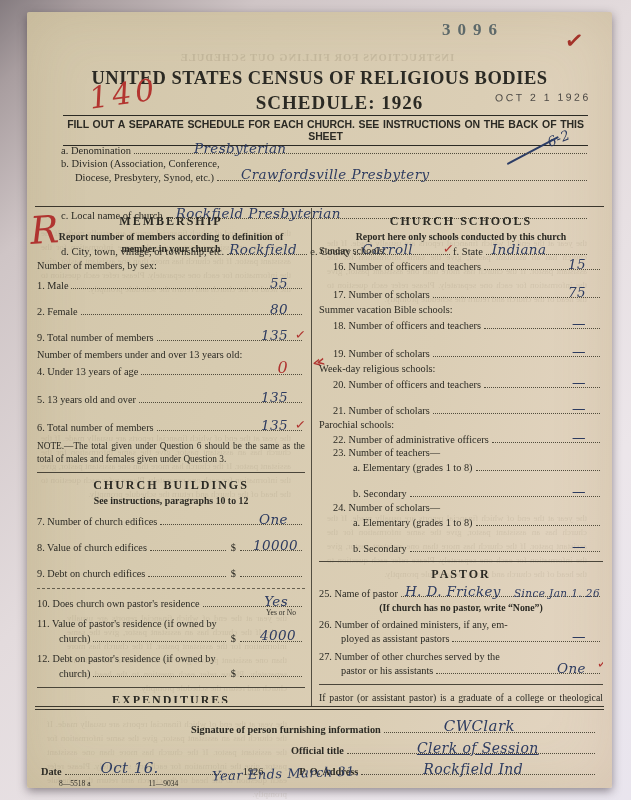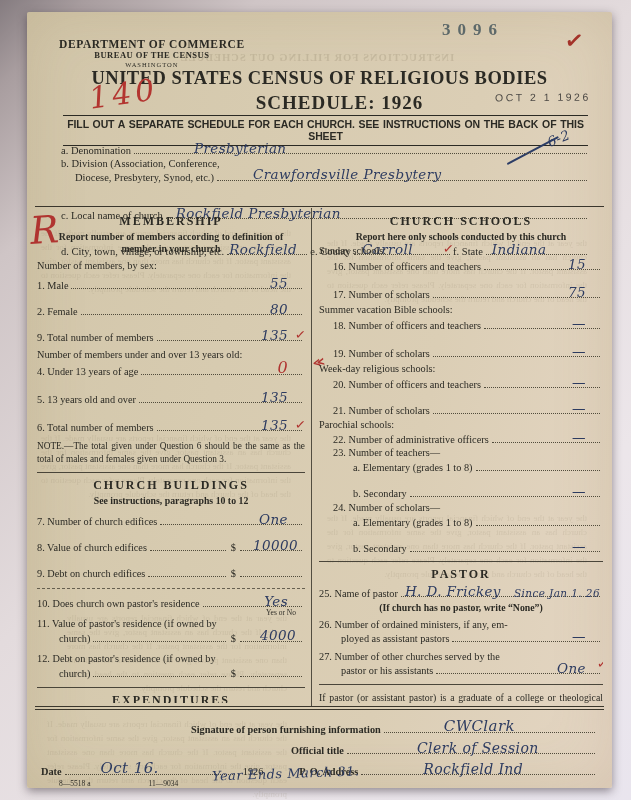--- a/index.html
+++ b/index.html
@@ -80,25 +80,20 @@
 <div class="paper">
 
   <div class="bleed hd" style="left:130px;top:40px;width:320px;">INSTRUCTIONS FOR FILLING OUT SCHEDULE</div>
   <div class="bleed" style="left:14px;top:215px;width:250px;height:150px;">the year at the end of which financial reports are usually made. If the church has an assistant pastor, give the same information for the assistant pastor. If the church has more than one assistant pastor, give the information for each one separately. Please refer each question to the head of the church and return the schedule promptly.</div>
   <div class="bleed" style="left:300px;top:225px;width:260px;height:140px;">the year at the end of which financial reports are usually made. If the church has an assistant pastor, give the same information for the assistant pastor. If the church has more than one assistant pastor, give the information for each one separately. Please refer each question to the head of the church and return the schedule promptly.</div>
   <div class="bleed" style="left:14px;top:420px;width:250px;height:130px;">the year at the end of which financial reports are usually made. If the church has an assistant pastor, give the same information for the assistant pastor. If the church has more than one assistant pastor, give the information for each one separately. Please refer each question to the head of the church and return the schedule promptly.</div>
   <div class="bleed" style="left:300px;top:500px;width:260px;height:130px;">the year at the end of which financial reports are usually made. If the church has an assistant pastor, give the same information for the assistant pastor. If the church has more than one assistant pastor, give the information for each one separately. Please refer each question to the head of the church and return the schedule promptly.</div>
   <div class="bleed" style="left:40px;top:600px;width:220px;height:80px;">the year at the end of which financial reports are usually made. If the church has an assistant pastor, give the same information for the assistant pastor. If the church has more than one assistant pastor, give the information for each one separately. Please refer each question to the head of the church and return the schedule promptly.</div>
   <div class="bleed" style="left:20px;top:706px;width:240px;height:60px;">the year at the end of which financial reports are usually made. If the church has an assistant pastor, give the same information for the assistant pastor. If the church has more than one assistant pastor, give the information for each one separately. Please refer each question to the head of the church and return the schedule promptly.</div>
 
-  <div class="dept">
-    <div class="d1">DEPARTMENT OF COMMERCE</div>
-    <div class="d2">BUREAU OF THE CENSUS</div>
-    <div class="d3">WASHINGTON</div>
-  </div>
   <div class="serial">3096</div>
   <div class="topcheck">✓</div>
   <div class="title">UNITED STATES CENSUS OF RELIGIOUS BODIES</div>
   <div class="datestamp">OCT 2 1 1926</div>
   <div class="subtitle">SCHEDULE: 1926</div>
   <div class="rednum">140</div>
   <div class="banner">FILL OUT A SEPARATE SCHEDULE FOR EACH CHURCH.   SEE INSTRUCTIONS ON THE BACK OF THIS SHEET</div>
   <div class="bluenote hand">6-2</div>
 
   <div class="ident">
@@ -107,21 +102,21 @@
       <span class="lead">
           <span class="hand" style="left:60px;">Presbyterian</span>
         </span>
     </div>
     <div class="irow" style="margin-top:2px;">
       <span class="ilbl">b. Division (Association, Conference,</span>
     </div>
     <div class="irow" style="margin-top:0;">
       <span class="ilbl b2">Diocese, Presbytery, Synod, etc.)</span>
       <span class="lead">
-          <span class="hand" style="left:36px;bottom:-2px;">Crawfordsville  Presbytery</span>
+          <span class="hand" style="left:24px;bottom:-2px;">Crawfordsville  Presbytery</span>
         </span>
     </div>
     <div class="irow" style="margin-top:24px;justify-content:center;">
       <span class="ilbl">c. Local name of church</span>
       <span class="lead">
           <span class="hand" style="left:10px;">Rockfield  Presbyterian</span>
         </span>
     </div>
     <div class="irow" style="margin-top:22px;">
       <span class="ilbl">d. City, town, village, or township, etc.</span>
@@ -367,21 +362,21 @@
       <span class="sp30"></span>
       <span class="ilbl fb">Signature of person furnishing information</span>
       <span class="lead">
           <span class="hand" style="left:60px;font-size:15px;">CWClark</span>
         </span>
     </div>
     <div class="frow">
       <span style="flex:0 0 250px;"></span>
       <span class="ilbl fb">Official title</span>
       <span class="lead">
-          <span class="hand" style="left:70px;font-size:14px;">Clerk  of  Session</span>
+          <span class="hand" style="left:70px;font-size:14px;text-decoration:underline;">Clerk  of  Session</span>
         </span>
     </div>
     <div class="frow">
       <span class="ilbl fb">Date</span>
       <span class="lead" style="flex:0 0 170px;">
           <span class="hand" style="left:36px;font-size:15px;">Oct 16.</span>
         </span>
       <span class="ilbl">, 1926</span>
       <span class="sp10"></span>
       <span class="ilbl fb">P. O. Address</span>

